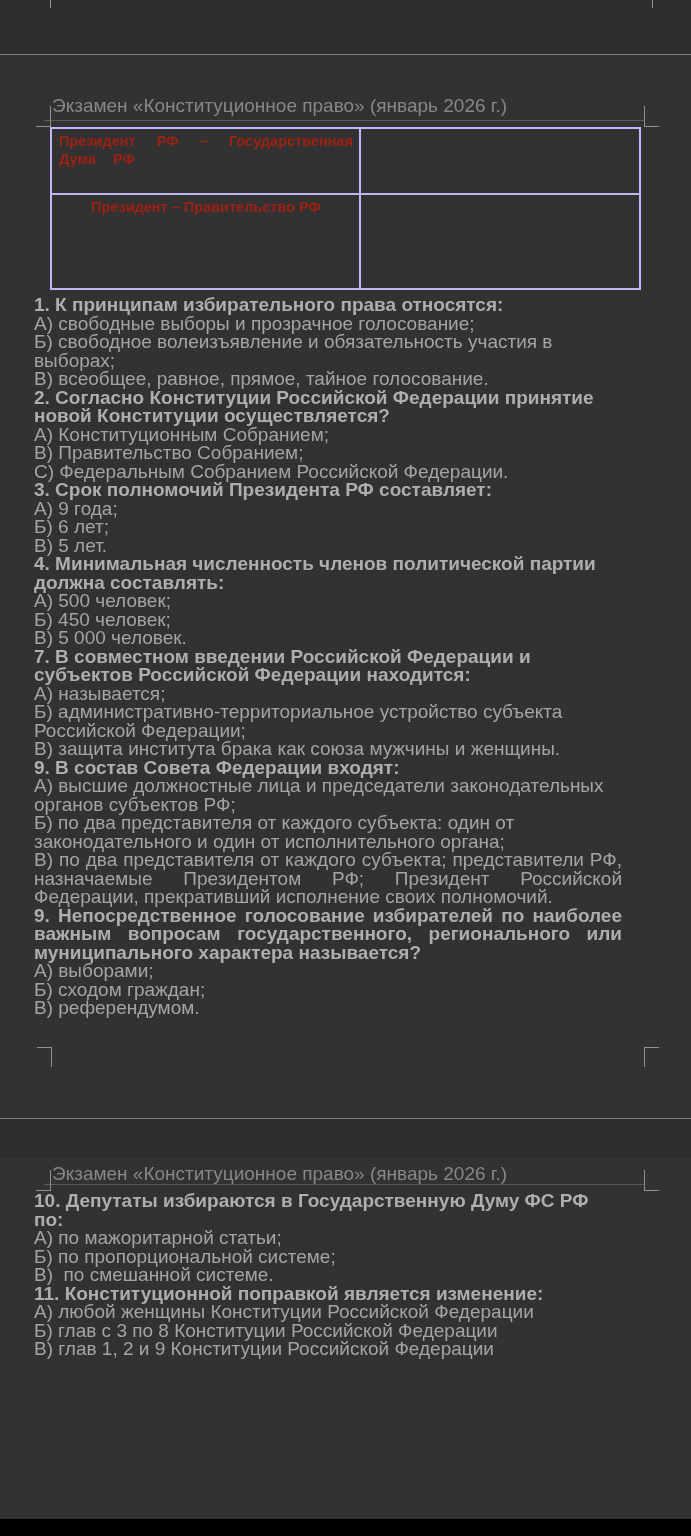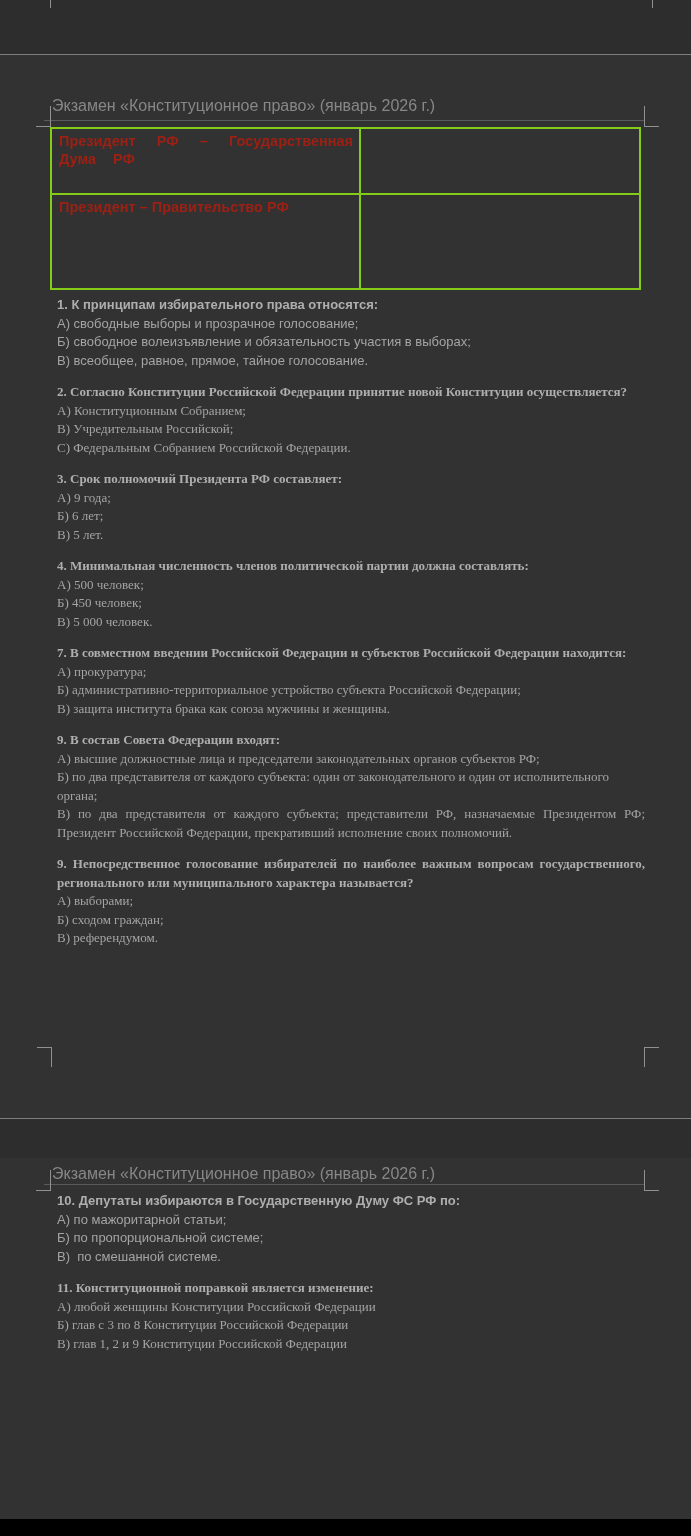--- a/index.html
+++ b/index.html
@@ -8,46 +8,46 @@
     background:#323232;
     font-family:"Liberation Sans", sans-serif;
     -webkit-font-smoothing:antialiased;
   }
   .strip{position:absolute;left:0;width:691px;background:#2d2d2d;}
   .page-sep{position:absolute;left:0;width:691px;height:1px;background:#7e7e7e;}
   .underline{position:absolute;height:1px;background:#5a5a5a;}
   .mark{position:absolute;background:#919191;}
   .page-header{
     position:absolute;left:52px;width:560px;
-    font-size:16px;line-height:21px;color:#878787;
+    font-size:19px;line-height:21px;color:#878787;
     white-space:nowrap;overflow:hidden;
   }
   
   .doc-table{
     position:absolute;left:50px;top:127px;width:591px;height:163px;
     border-collapse:collapse;table-layout:fixed;
   }
   .doc-table td{
-    border:2px solid #84cc16;vertical-align:top;
+    border:2px solid #c4b5fd;vertical-align:top;
     padding:4px 6px 4px 7px;
   }
   .doc-table .c1{width:294px;}
   .doc-table .r1{height:64px;}
-  .doc-table .r2{height:93px;}
+  .doc-table .r2{height:93px;text-align:center;}
   .red-text{
     color:#9c2014;font-size:14.5px;line-height:17.5px;font-weight:700;
   }
   .jspread{text-align:justify;word-spacing:13px;}
   
   .content{
-    position:absolute;left:57px;width:588px;
-    font-size:13px;line-height:18.5px;color:#a4a4a4;
+    position:absolute;left:34px;width:588px;
+    font-size:19px;line-height:18.5px;color:#a4a4a4;
   }
   .question-block{margin:0;}
-  .question-block + .question-block{margin-top:13px;font-family:Liberation Serif, serif;}
+  .question-block + .question-block{}
   .q-title{font-weight:700;color:#aeaeae;}
   .q-option{white-space:pre-wrap;}
   .justify{text-align:justify;}
   .bottom-bar{position:absolute;left:0;top:1519px;width:691px;height:17px;background:#000;}
 </style>
 </head>
 <body>
 
 <div class="screen">
 
@@ -91,38 +91,38 @@
     <div class="content" style="top:296px;">
         <div class="question-block">
           <div class="q-title">1. К принципам избирательного права относятся:</div>
           <div class="q-option">А) свободные выборы и прозрачное голосование;</div>
           <div class="q-option">Б) свободное волеизъявление и обязательность участия в выборах;</div>
           <div class="q-option">В) всеобщее, равное, прямое, тайное голосование.</div>
         </div>
         <div class="question-block">
           <div class="q-title">2. Согласно Конституции Российской Федерации принятие новой Конституции осуществляется?</div>
           <div class="q-option">А) Конституционным Собранием;</div>
-          <div class="q-option">В) Учредительным Российской;</div>
+          <div class="q-option">В) Правительство Собранием;</div>
           <div class="q-option">С) Федеральным Собранием Российской Федерации.</div>
         </div>
         <div class="question-block">
           <div class="q-title">3. Срок полномочий Президента РФ составляет:</div>
           <div class="q-option">А) 9 года;</div>
           <div class="q-option">Б) 6 лет;</div>
           <div class="q-option">В) 5 лет.</div>
         </div>
         <div class="question-block">
           <div class="q-title">4. Минимальная численность членов политической партии должна составлять:</div>
           <div class="q-option">А) 500 человек;</div>
           <div class="q-option">Б) 450 человек;</div>
           <div class="q-option">В) 5 000 человек.</div>
         </div>
         <div class="question-block">
           <div class="q-title">7. В совместном введении Российской Федерации и субъектов Российской Федерации находится:</div>
-          <div class="q-option">А) прокуратура;</div>
+          <div class="q-option">А) называется;</div>
           <div class="q-option">Б) административно-территориальное устройство субъекта Российской Федерации;</div>
           <div class="q-option">В) защита института брака как союза мужчины и женщины.</div>
         </div>
         <div class="question-block">
           <div class="q-title">9. В состав Совета Федерации входят:</div>
           <div class="q-option">А) высшие должностные лица и председатели законодательных органов субъектов РФ;</div>
           <div class="q-option">Б) по два представителя от каждого субъекта: один от законодательного и один от исполнительного органа;</div>
           <div class="q-option justify">В) по два представителя от каждого субъекта; представители РФ, назначаемые Президентом РФ; Президент Российской Федерации, прекративший исполнение своих полномочий.</div>
         </div>
         <div class="question-block">

